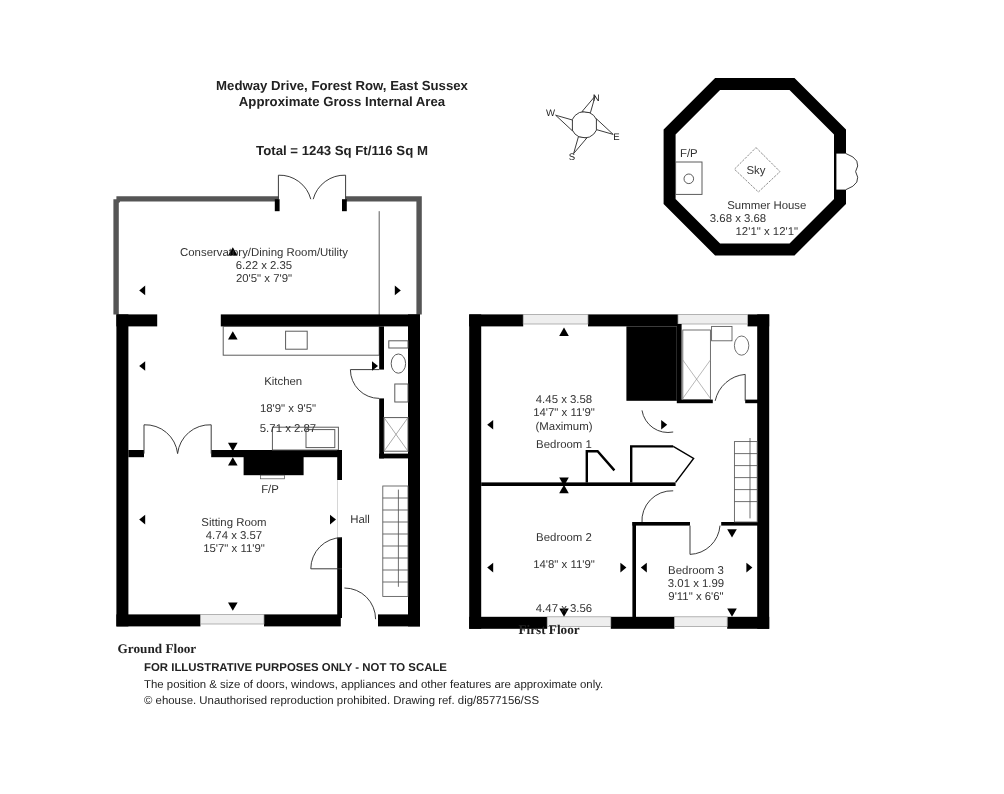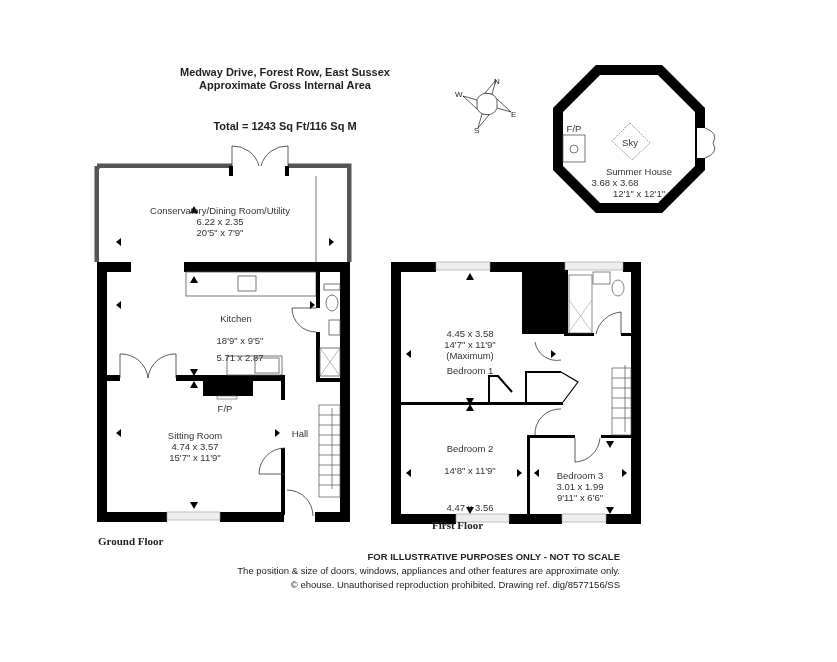--- a/index.html
+++ b/index.html
@@ -1,21 +1,21 @@
 <!DOCTYPE html>
 <html><head>
 <meta charset="utf-8">
 <style>
   html,body{margin:0;padding:0;background:#fff;}
   body{width:837px;height:662px;position:relative;overflow:hidden;font-family:"Liberation Sans",sans-serif;color:#222;}
   .abs{position:absolute;}
   .hdr{font-weight:bold;font-size:11px;text-align:center;line-height:13px;}
   .lbl{font-size:9.5px;text-align:center;line-height:11px;color:#333;}
   .floor-label{font-weight:bold;font-size:11px;font-family:Liberation Serif, serif;}
-  .foot{text-align:right;font-size:9.5px;line-height:12px;color:#222;}
+  .foot{text-align:left;font-size:9.5px;line-height:12px;color:#222;}
   svg{position:absolute;left:0;top:0;}
   .compass-letter{font-size:8px;}
 </style>
 </head>
 <body>
 
 <div class="abs hdr" style="left:140px;top:66px;width:290px;">Medway Drive, Forest Row, East Sussex</div>
 <div class="abs hdr" style="left:140px;top:79px;width:290px;">Approximate Gross Internal Area</div>
 <div class="abs hdr" style="left:140px;top:120px;width:290px;">Total = 1243 Sq Ft/116 Sq M</div>
 

